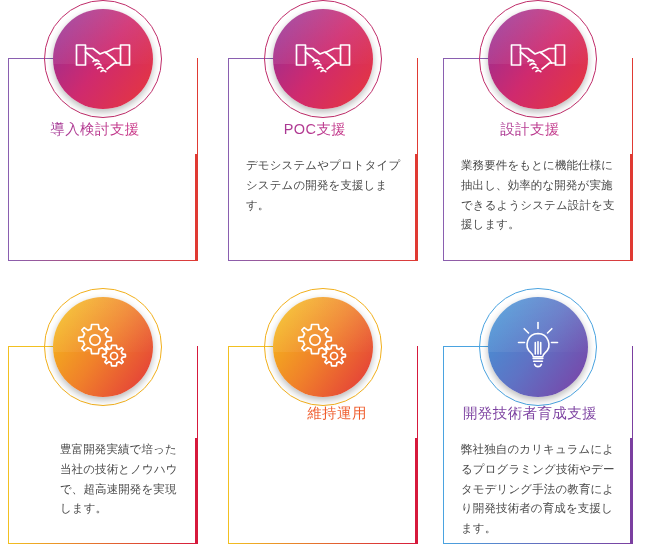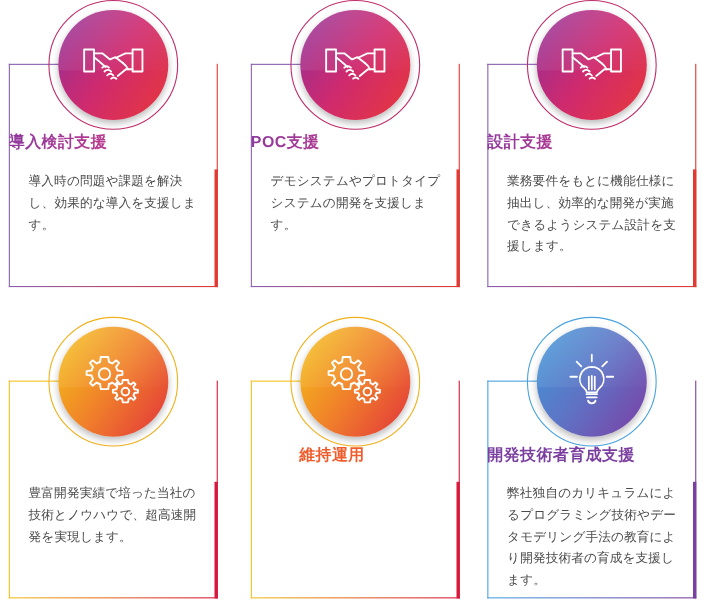--- a/index.html
+++ b/index.html
@@ -121,23 +121,23 @@
     z-index: 2;
   }
   .badge-icon svg { display: block; }
 
   
   .card-title {
     position: absolute;
     left: 0;
     right: 16px;
     top: 120px;
-    text-align: left;
+    text-align: center;
     font-size: 14.5px;
-    font-weight: bold;
+    font-weight: normal;
     letter-spacing: 0.4px;
     white-space: nowrap;
     -webkit-background-clip: text;
     background-clip: text;
     color: transparent;
     -webkit-text-fill-color: transparent;
   }
   .card.row2 .card-title { top: 116px; }
 
   .card-body {
@@ -179,21 +179,20 @@
       <path d="M19 22.5 C21 20.5 23.5 21 25 22.5"></path>
       <path d="M21 26 C23 24 25.5 24.5 27 26"></path>
       <path d="M23.5 29.5 C25.5 27.5 27.5 28 29 29.5"></path>
       <path d="M27 32.5 C28.5 31 30.5 31.3 31.8 32.6"></path>
       <path d="M11.5 13 L17 17.5 C19 19 20.5 20.5 22 22"></path>
       <path d="M38 18.5 C40 20 41.5 22 42.5 24"></path>
     </svg>
         </span>
     </div>
     <div class="card-title" style="background-image: linear-gradient(90deg, rgb(143, 59, 158), rgb(224, 51, 126));">導入検討支援</div>
-    <div class="card-body" style="color: rgb(74, 74, 74);">導入時の問題や課題を解決し、効果的な導入を支援します。</div>
   </div>
 
   <div class="card c2">
     <div class="frame">
       <span class="edge edge-top" style="background: rgb(138, 95, 176);"></span>
       <span class="edge edge-left" style="background: linear-gradient(rgb(138, 95, 176), rgb(138, 95, 176));"></span>
       <span class="edge edge-bottom" style="background: linear-gradient(90deg, rgb(138, 95, 176), rgb(224, 58, 51));"></span>
       <span class="edge edge-right" style="background: linear-gradient(rgb(224, 58, 51), rgb(224, 58, 51));"></span>
       <span class="accent-bar" style="background: rgb(224, 58, 51);"></span>
     </div>
@@ -268,21 +267,21 @@
         <path d="M0 -15.5 l3.4 0 .6 4.6 a11.6 11.6 0 0 1 3.1 1.3 l3.7 -2.8 2.4 2.4 -2.8 3.7 a11.6 11.6 0 0 1 1.3 3.1 l4.6 .6 0 3.4 -4.6 .6 a11.6 11.6 0 0 1 -1.3 3.1 l2.8 3.7 -2.4 2.4 -3.7 -2.8 a11.6 11.6 0 0 1 -3.1 1.3 l-.6 4.6 -3.4 0 -3.4 0 -.6 -4.6 a11.6 11.6 0 0 1 -3.1 -1.3 l-3.7 2.8 -2.4 -2.4 2.8 -3.7 a11.6 11.6 0 0 1 -1.3 -3.1 l-4.6 -.6 0 -3.4 4.6 -.6 a11.6 11.6 0 0 1 1.3 -3.1 l-2.8 -3.7 2.4 -2.4 3.7 2.8 a11.6 11.6 0 0 1 3.1 -1.3 l.6 -4.6 z"></path>
         <circle cx="0" cy="0" r="5.2"></circle>
       </g>
       <g transform="translate(38,33)">
         <path d="M0 -10.6 l2.4 0 .5 3.2 a8 8 0 0 1 2.1 .9 l2.5 -1.9 1.7 1.7 -1.9 2.5 a8 8 0 0 1 .9 2.1 l3.2 .5 0 2.4 -3.2 .5 a8 8 0 0 1 -.9 2.1 l1.9 2.5 -1.7 1.7 -2.5 -1.9 a8 8 0 0 1 -2.1 .9 l-.5 3.2 -2.4 0 -2.4 0 -.5 -3.2 a8 8 0 0 1 -2.1 -.9 l-2.5 1.9 -1.7 -1.7 1.9 -2.5 a8 8 0 0 1 -.9 -2.1 l-3.2 -.5 0 -2.4 3.2 -.5 a8 8 0 0 1 .9 -2.1 l-1.9 -2.5 1.7 -1.7 2.5 1.9 a8 8 0 0 1 2.1 -.9 l.5 -3.2 z"></path>
         <circle cx="0" cy="0" r="3.5"></circle>
       </g>
     </svg>
         </span>
     </div>
-    <div class="card-body" style="color: rgb(74, 74, 74);">豊富開発実績で培った当社の技術とノウハウで、超高速開発を実現します。</div>
+    <div class="card-body" style="color: rgb(74, 74, 74); margin-left: 34px;">豊富開発実績で培った当社の技術とノウハウで、超高速開発を実現します。</div>
   </div>
 
   <div class="card c4 row2">
     <div class="frame">
       <span class="edge edge-top" style="background: rgb(242, 192, 33);"></span>
       <span class="edge edge-left" style="background: linear-gradient(rgb(242, 192, 33), rgb(242, 192, 33));"></span>
       <span class="edge edge-bottom" style="background: linear-gradient(90deg, rgb(242, 192, 33), rgb(214, 25, 60));"></span>
       <span class="edge edge-right" style="background: linear-gradient(rgb(214, 25, 60), rgb(214, 25, 60));"></span>
       <span class="accent-bar" style="background: rgb(214, 25, 60);"></span>
     </div>

